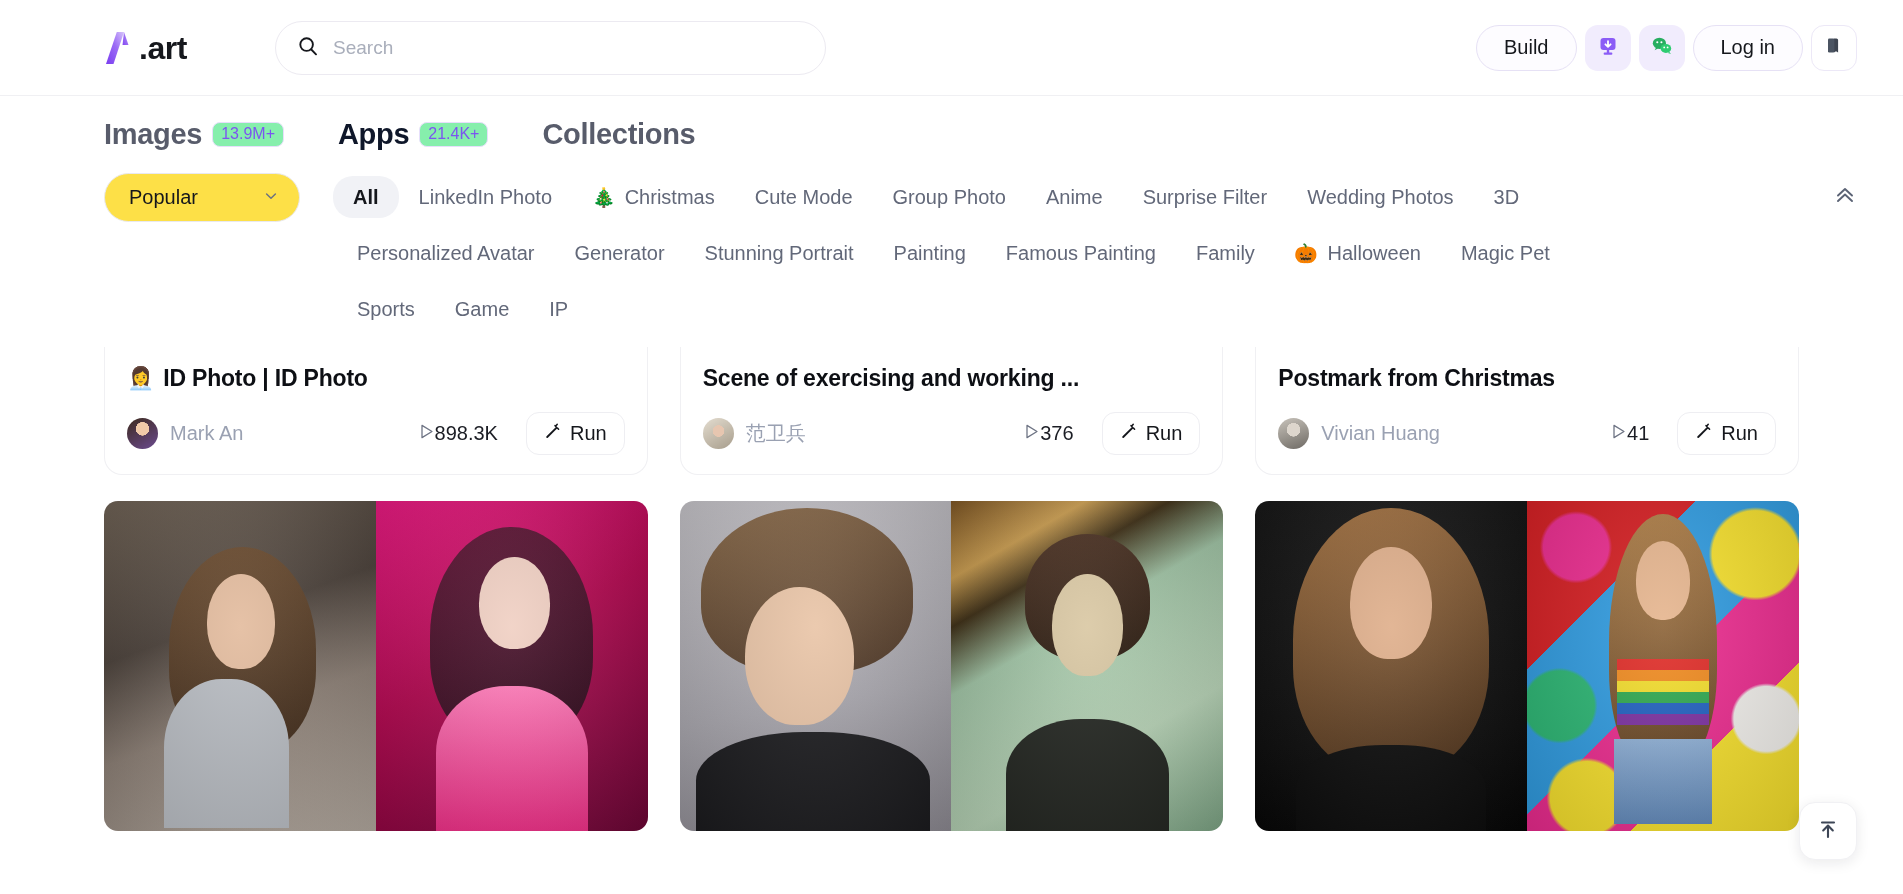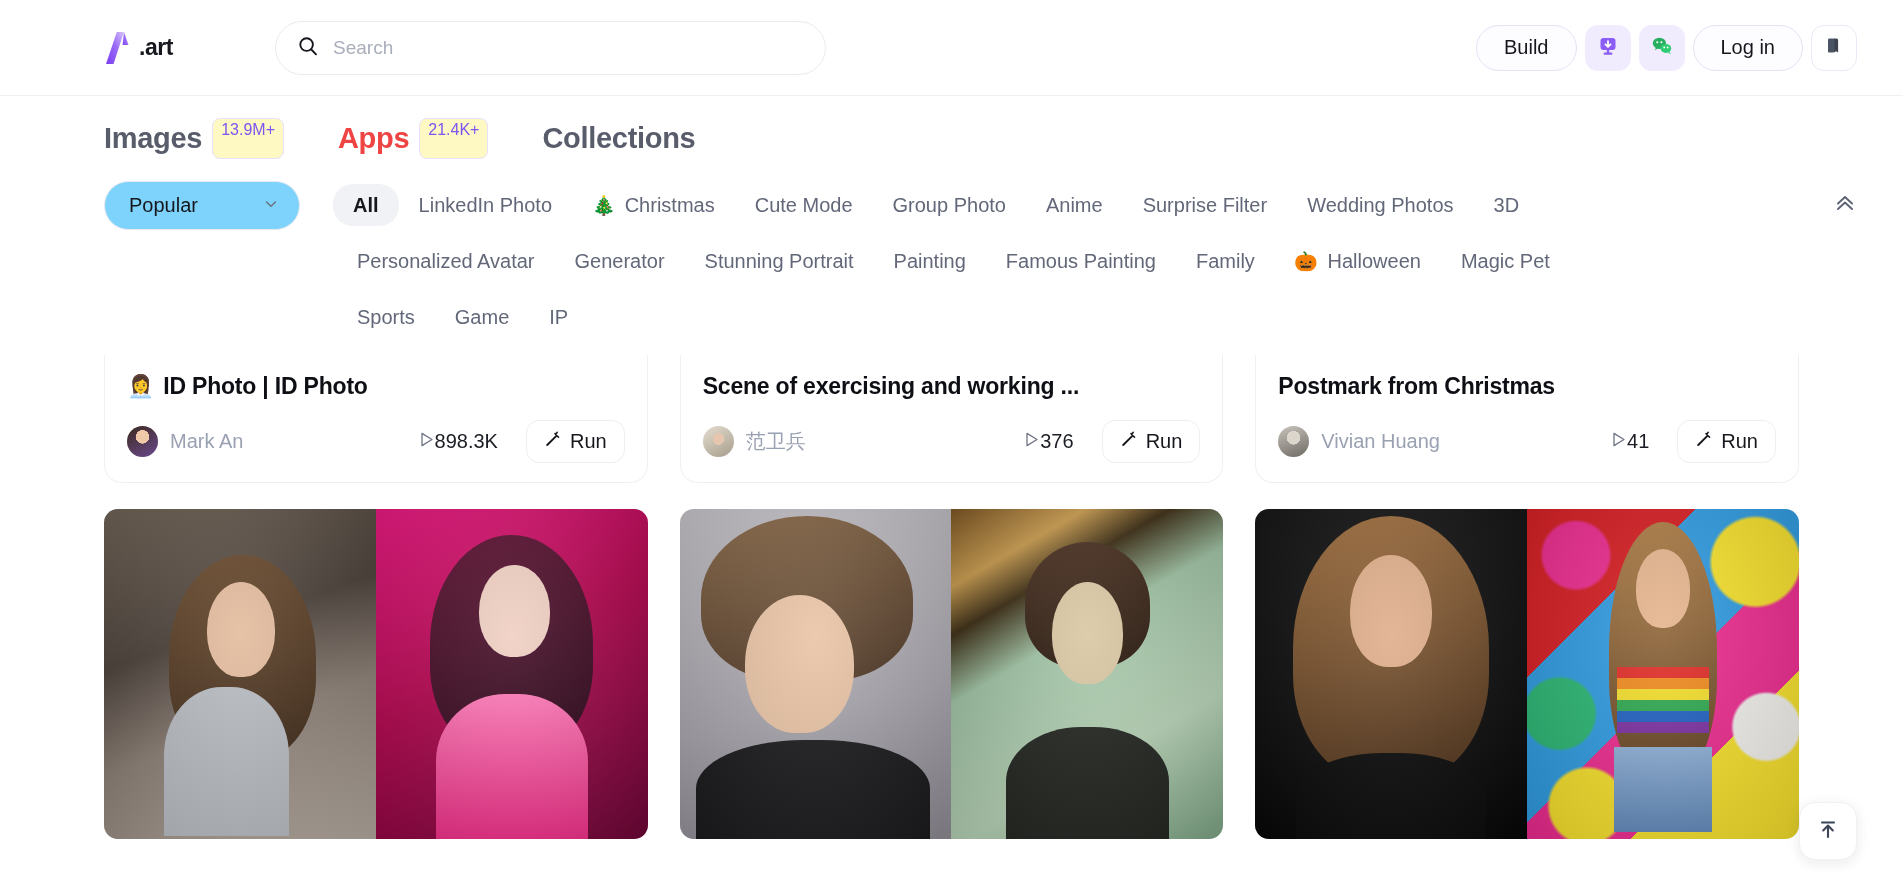--- a/index.html
+++ b/index.html
@@ -26,21 +26,21 @@
   .logo-wrap {
     display: flex;
     align-items: center;
     margin-left: 104px;
     width: 120px;
     height: 46px;
     cursor: pointer;
   }
   .logo-mark { width: 34px; height: 40px; display: block; }
   .logo-text {
-    font-size: 23px;
+    font-size: 32px;
     font-weight: 700;
     letter-spacing: -0.5px;
     color: #16181d;
     margin-left: 1px;
     line-height: 1;
   }
 
   .search-box {
     margin-left: 51px;
     width: 551px;
@@ -106,28 +106,28 @@
     gap: 10px;
     margin-right: 54px;
     cursor: pointer;
   }
   .tab-label {
     font-size: 29px;
     font-weight: 700;
     color: #585c6b;
     letter-spacing: -0.3px;
   }
-  .tab.active .tab-label { color: #ef4444; }
+  .tab.active .tab-label { color: #0f172a; }
   .tab-badge {
     font-size: 16px;
     color: #7b55f0;
-    background: #fef9c3;
+    background: #86efac;
     border: 1px solid #e7dffb;
     border-radius: 8px;
-    padding: 3px 8px 20px;
+    padding: 3px 8px 4px;
     line-height: 1;
     white-space: nowrap;
   }
 
   
   .filters {
     padding: 8px 0 0 0;
     position: relative;
   }
   .filter-row {
@@ -143,21 +143,21 @@
     height: 49px;
     border: 1px solid #e9e9ef;
     border-radius: 25px;
     display: flex;
     align-items: center;
     justify-content: space-between;
     padding: 0 20px 0 24px;
     font-size: 20px;
     color: #15171c;
     cursor: pointer;
-    background: #7dd3fc;
+    background: #fde047;
     flex: 0 0 auto;
     margin-right: 33px;
   }
   .chev-down { width: 16px; height: 16px; }
 
   .chip {
     font-size: 20px;
     color: #626879;
     padding: 9px 20px;
     border-radius: 20px;

